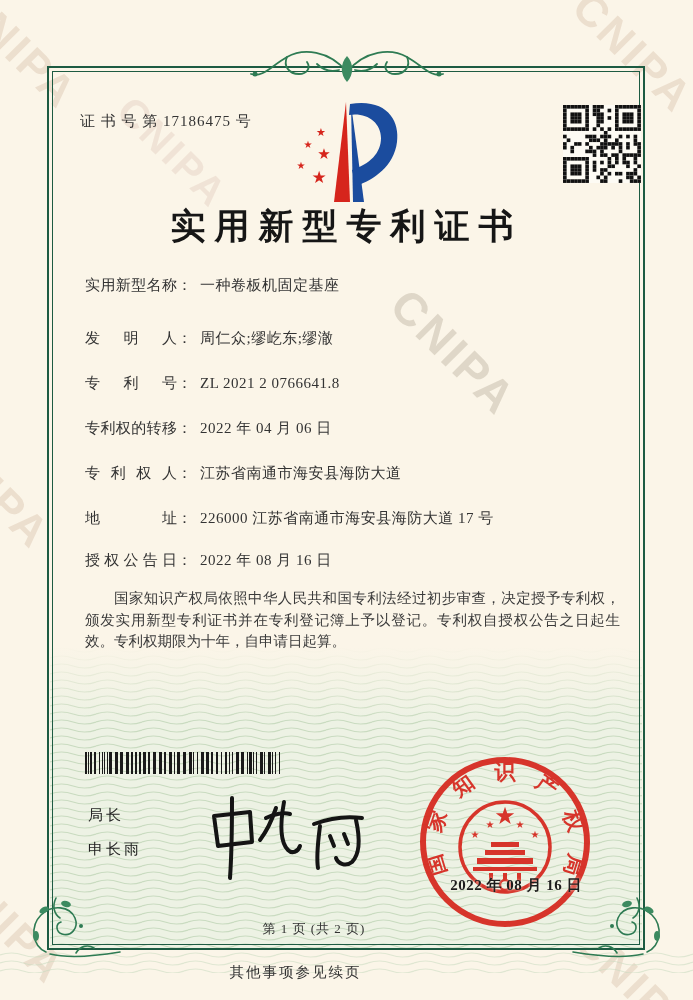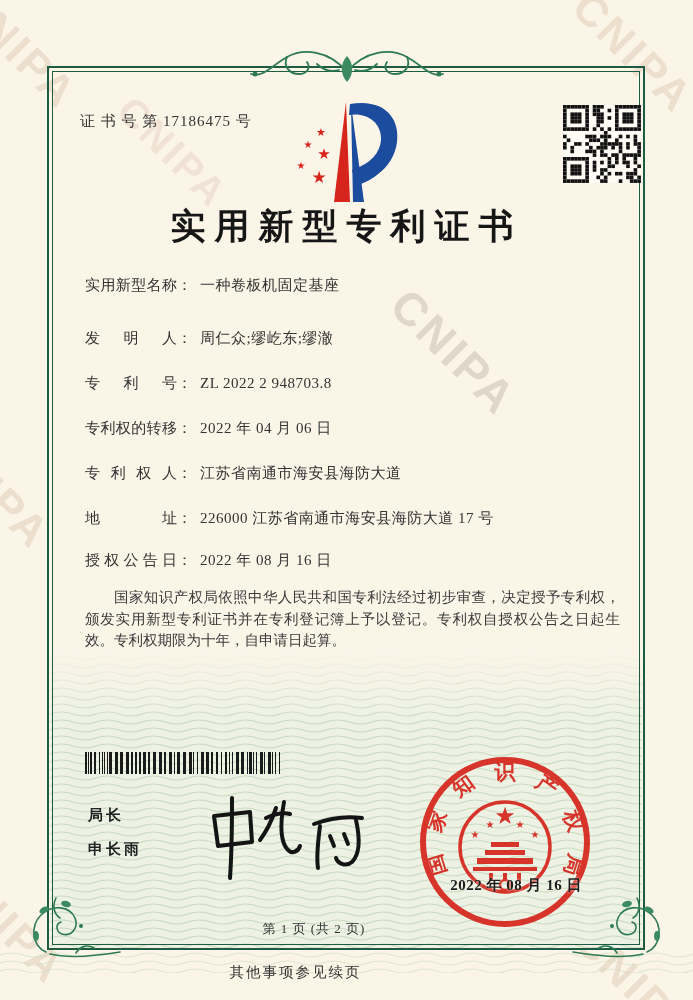--- a/index.html
+++ b/index.html
@@ -19,22 +19,22 @@
   .certno{position:absolute;left:80px;top:112px;font-size:15px;letter-spacing:1px;z-index:5;color:#333;}
   .title{position:absolute;left:0;top:203px;width:693px;text-align:center;
          font-size:35px;font-weight:bold;letter-spacing:9px;color:#161616;z-index:5;}
   .frow{position:absolute;left:85px;width:560px;font-size:15px;z-index:5;color:#333;}
   .flabel{display:inline-block;width:92px;text-align:justify;text-align-last:justify;vertical-align:top;}
   .fcolon{display:inline-block;}
   .fvalue{margin-left:8px;letter-spacing:.5px;}
   .grant-pair2{position:absolute;left:253px;top:0;}
   .paras{position:absolute;left:85px;top:588px;width:552px;z-index:5;
          font-size:14.5px;line-height:21.5px;color:#3a3a3a;text-align:justify;}
-  .paras p{margin:0 17px 2px 0;text-indent:2em;font-family:Liberation Mono, monospace;}
-  .director{position:absolute;left:88px;z-index:6;font-size:15px;letter-spacing:3px;color:#222;font-weight:bold;}
+  .paras p{margin:0 17px 2px 0;text-indent:2em;}
+  .director{position:absolute;left:88px;z-index:6;font-size:15px;letter-spacing:3px;color:#222;}
   .pageinfo{position:absolute;left:0;top:920px;width:628px;text-align:center;
             font-size:13px;letter-spacing:1px;color:#333;z-index:6;}
   .contnote{position:absolute;left:0;top:963px;width:591px;text-align:center;
             font-size:14.5px;letter-spacing:2px;color:#333;z-index:6;}
   .sealdate{position:absolute;left:430px;top:876px;width:172px;text-align:center;z-index:9;
             font-size:15px;font-weight:bold;color:#1c1c1c;letter-spacing:.5px;
             text-shadow:0 0 3px rgba(253,248,236,.9);}
   svg{display:block;}
 </style>
 </head>
@@ -342,21 +342,21 @@
       <rect x="74.29" y="70.57" width="3.64" height="3.64"></rect>
       <rect x="74.29" y="74.29" width="3.64" height="3.64"></rect>
     </g>
 </svg>
 
 <div class="title">实用新型专利证书</div>
 
 <div id="fields-container">
     <div class="frow" style="top: 276px;"><span class="flabel">实用新型名称</span><span class="fcolon">：</span><span class="fvalue">一种卷板机固定基座</span></div>
     <div class="frow" style="top: 329px;"><span class="flabel">发明人</span><span class="fcolon">：</span><span class="fvalue">周仁众;缪屹东;缪澈</span></div>
-    <div class="frow" style="top: 374px;"><span class="flabel">专利号</span><span class="fcolon">：</span><span class="fvalue">ZL 2022 2 948703.8</span></div>
+    <div class="frow" style="top: 374px;"><span class="flabel">专利号</span><span class="fcolon">：</span><span class="fvalue">ZL 2021 2 0766641.8</span></div>
     <div class="frow" style="top: 419px;"><span class="flabel">专利权的转移</span><span class="fcolon">：</span><span class="fvalue">2022 年 04 月 06 日</span></div>
     <div class="frow" style="top: 464px;"><span class="flabel">专利权人</span><span class="fcolon">：</span><span class="fvalue">江苏省南通市海安县海防大道</span></div>
     <div class="frow" style="top: 509px;"><span class="flabel">地址</span><span class="fcolon">：</span><span class="fvalue">226000 江苏省南通市海安县海防大道 17 号</span></div>
   </div>
 
 <div class="frow" style="top:551px;">
   <span class="flabel">授权公告日</span><span class="fcolon">：</span><span class="fvalue">2022 年 08 月 16 日</span>
 </div>
 
 <div class="paras">

